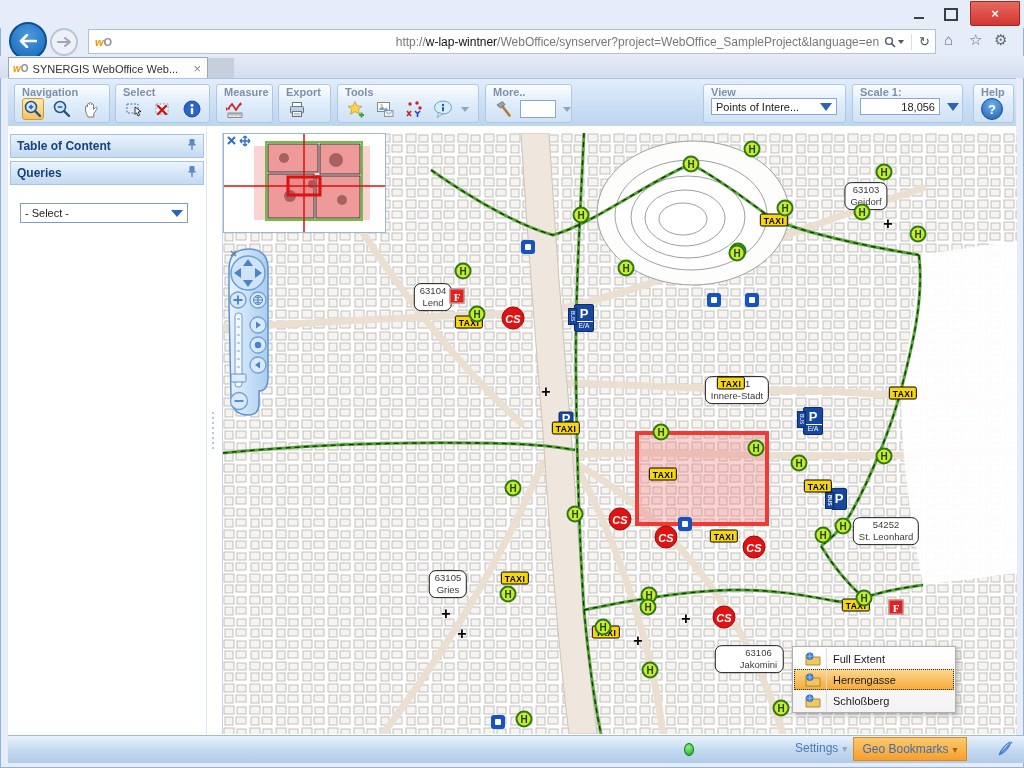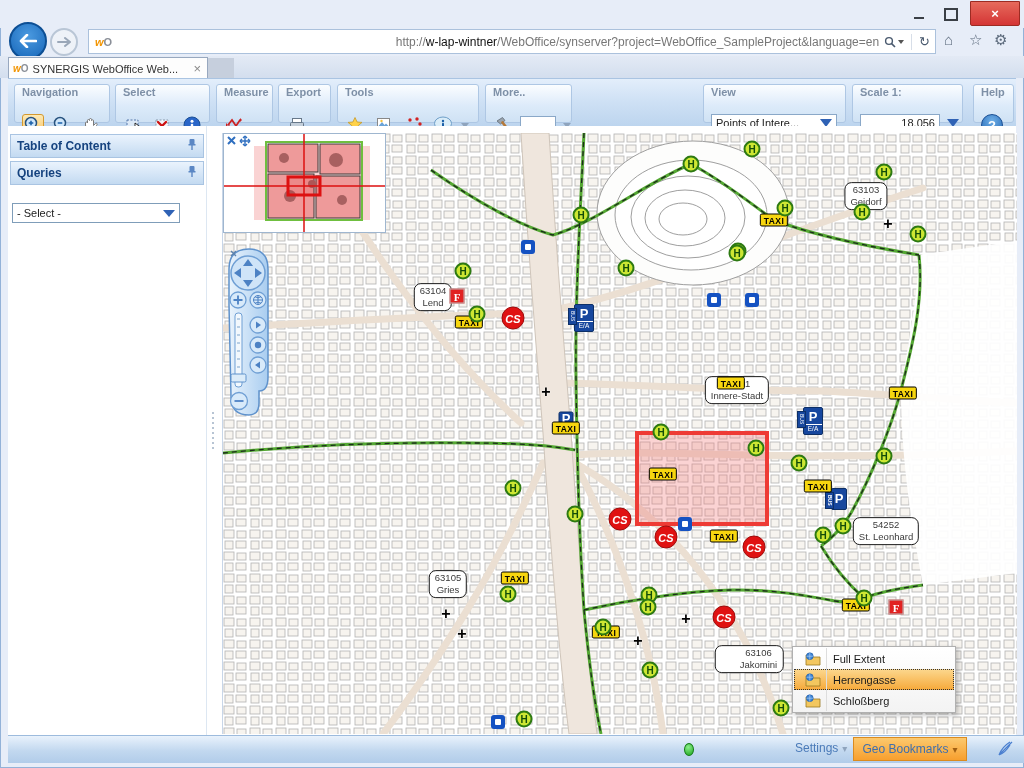--- a/index.html
+++ b/index.html
@@ -42,36 +42,36 @@
   #tab .fav .fw{color:#f29400;font-style:italic}.fav .fo{color:#8a8f98}
   #tab-title{flex:1;white-space:nowrap;overflow:hidden;}
   #tab-close{color:#8a8a8a;font-size:13px;margin:0 6px;}
   #newtab{position:absolute;left:208px;top:2px;width:26px;height:20px;background:#c6cfdd;}
   
   #ribbon{position:absolute;left:8px;top:78px;width:1008px;height:48px;
     background:linear-gradient(#e3eefb,#cfe1f5 45%,#bcd4ee);border-top:1px solid #aac4e2;}
   .rgroup{position:absolute;top:5px;height:39px;border:1px solid #aec7e4;border-radius:3px;
     background:linear-gradient(#fbfdff,#ddebfa 55%,#cfe2f4);box-sizing:border-box;}
   .rtitle{font-size:11px;font-weight:bold;color:#7e90a7;padding:1px 0 0 7px;white-space:nowrap;}
-  .ricons{display:flex;align-items:center;gap:7px;padding-left:7px;margin-top:16px;}
+  .ricons{display:flex;align-items:center;gap:7px;padding-left:7px;margin-top:0px;}
   .tool{width:22px;height:22px;display:flex;align-items:center;justify-content:center;}
   .tsel{background:linear-gradient(#fdeab5,#f8c162);border:1px solid #d4992f;border-radius:3px;box-sizing:border-box;}
   .bluecaret{width:0;height:0;border-left:6px solid transparent;border-right:6px solid transparent;border-top:8px solid #2f62b5;}
   .graycaret{width:0;height:0;border-left:4px solid transparent;border-right:4px solid transparent;border-top:5px solid #8fa4bd;}
   .whitebox{background:#fff;border:1px solid #8aa8c8;box-sizing:border-box;font-size:11px;color:#222;}
   #help-btn{width:20px;height:20px;border-radius:50%;background:radial-gradient(circle at 50% 30%,#6fb0e8,#1f61b0);
     border:1px solid #1a4f94;color:#fff;font-weight:bold;font-size:13px;display:flex;align-items:center;justify-content:center;}
   
   #content{position:absolute;left:8px;top:126px;width:1008px;height:609px;background:#fff;}
   #sidebar{position:absolute;left:0px;top:0px;width:198px;height:609px;background:#fff;}
   .sidehdr{position:absolute;left:2px;width:194px;height:24px;
     background:linear-gradient(#eaf3fd,#c3daf1);border:1px solid #a9c4e2;box-sizing:border-box;
     display:flex;align-items:center;font-size:12px;font-weight:bold;color:#16437f;padding:0 6px;}
   .pin{margin-left:auto;}
-  #query-select{position:absolute;left:4px;top:77px;width:168px;height:20px;background:#fff;
+  #query-select{position:absolute;left:12px;top:77px;width:168px;height:20px;background:#fff;
     border:1px solid #7f9db9;font-size:11px;color:#222;display:flex;align-items:center;padding:0 4px;box-sizing:border-box;}
   #query-select .bluecaret{margin-left:auto;border-top-width:7px;}
   #splitter{position:absolute;left:198px;top:0;width:16px;height:609px;background:#fff;border-left:1px solid #dde7f2;}
   #splitdots{position:absolute;left:5px;top:286px;display:flex;flex-direction:column;gap:3px;}
   #splitdots i{width:2px;height:2px;border-radius:50%;background:#9fb0c4;}
   
   #maparea{position:absolute;left:214px;top:7px;width:794px;height:601px;background:#fff;overflow:hidden;border-left:1px solid #c8d6e8;}
   #mapsvg{position:absolute;left:0;top:0;}
   #marker-layer,#district-layer{position:absolute;left:0;top:0;width:794px;height:601px;}
   .mk{position:absolute;transform:translate(-50%,-50%);display:flex;align-items:center;justify-content:center;box-sizing:border-box;}

